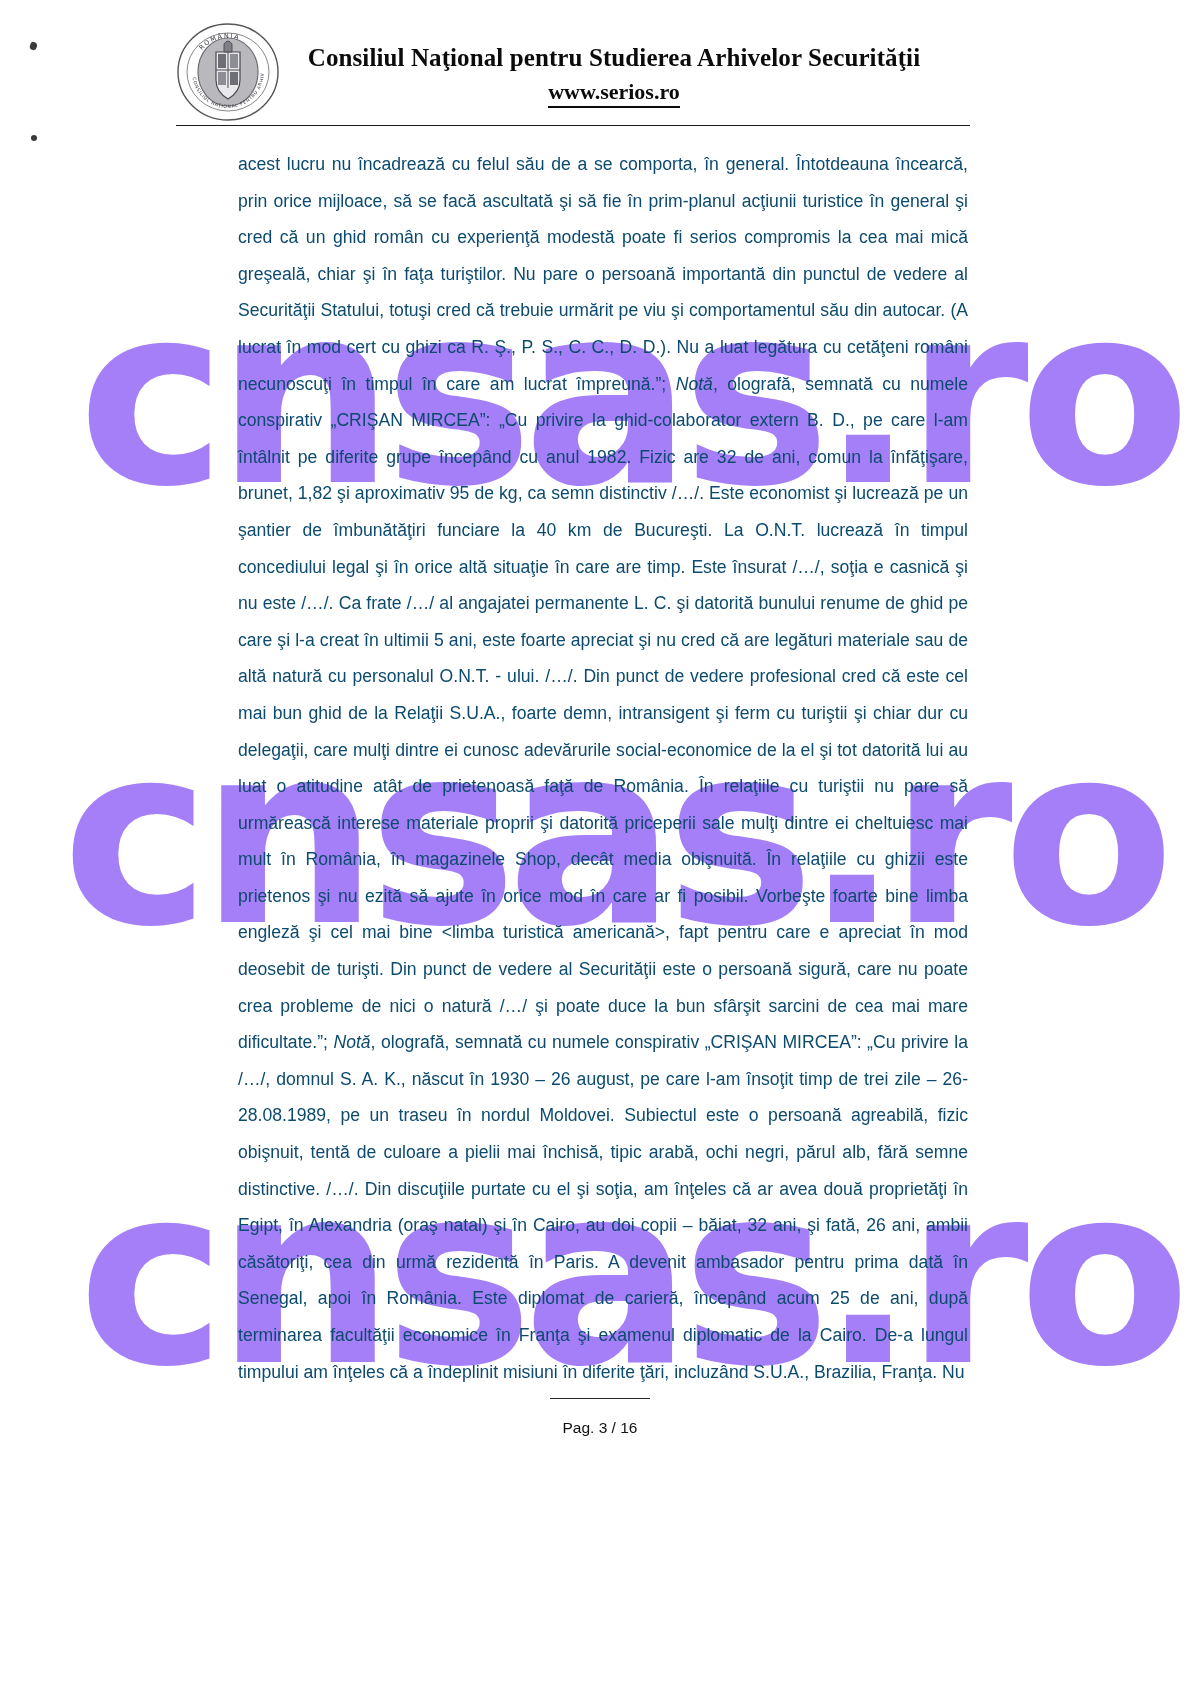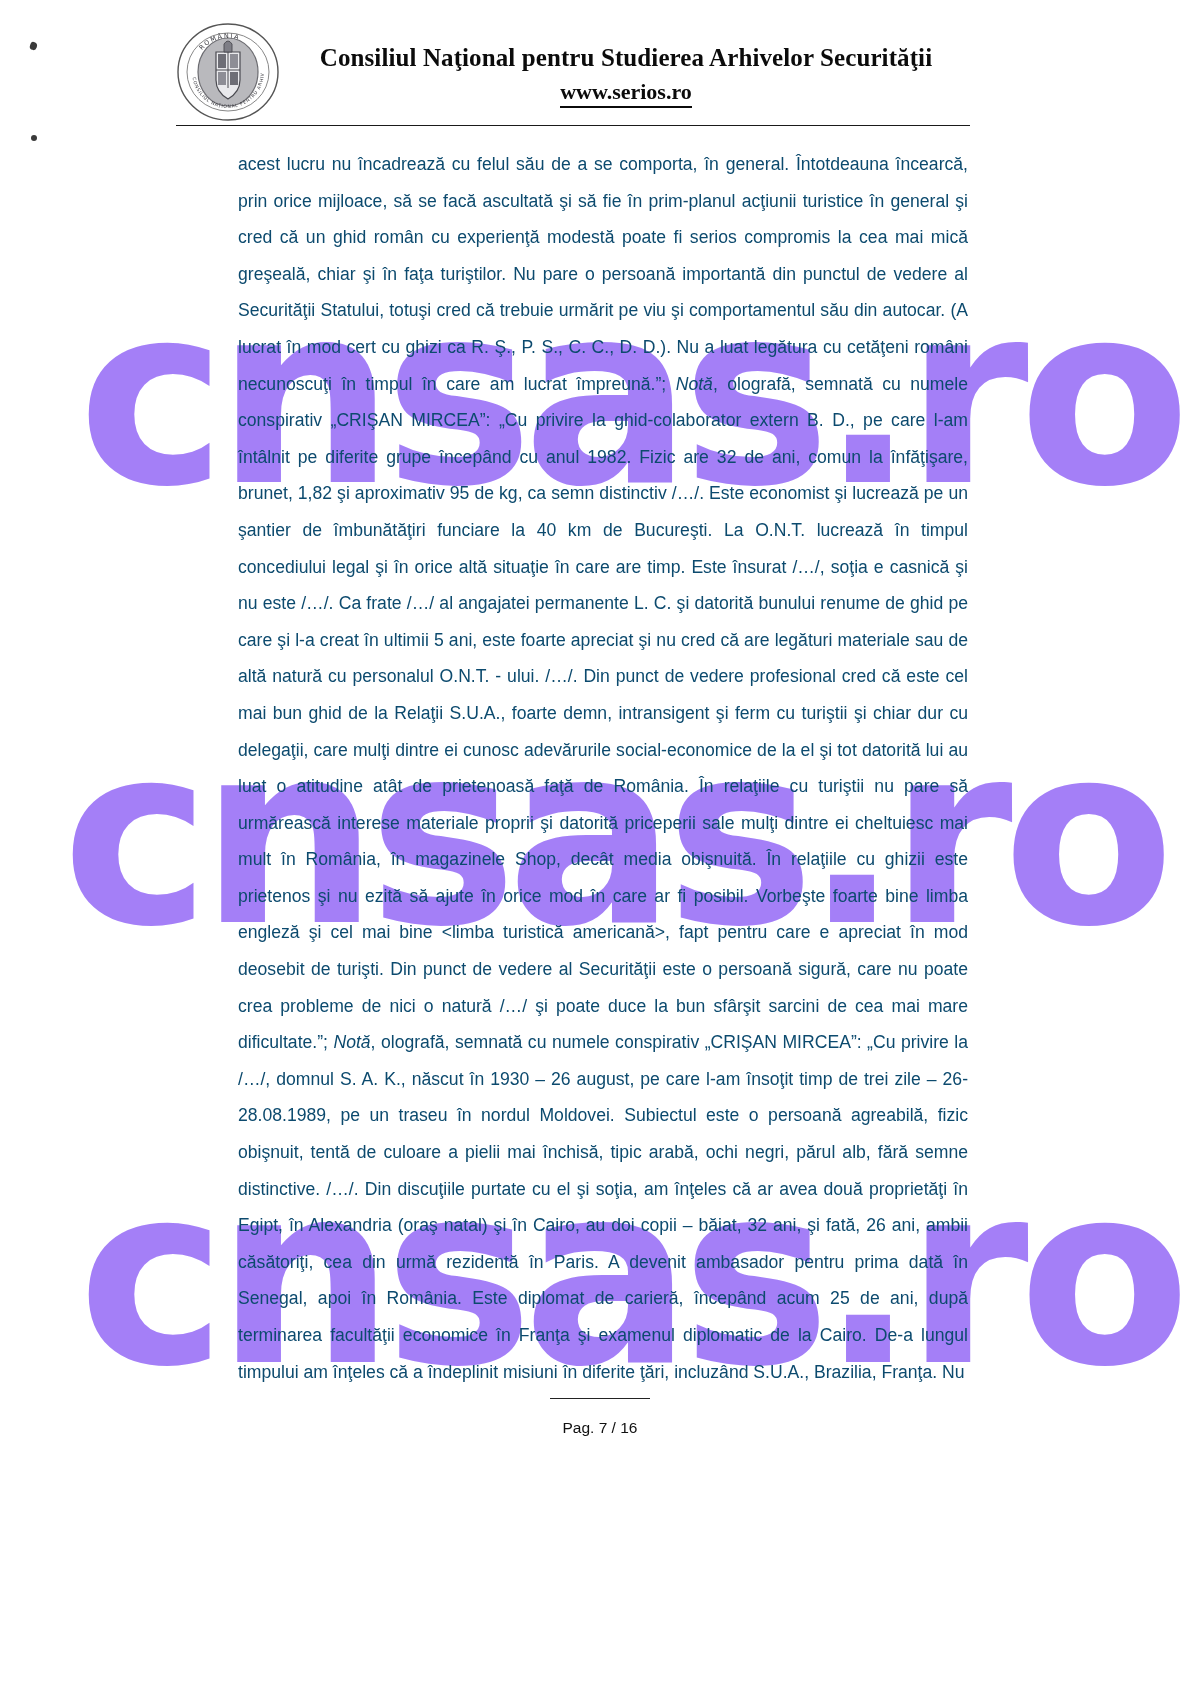--- a/index.html
+++ b/index.html
@@ -42,21 +42,21 @@
     position: absolute;
     left: 0px;
     top: 8px;
     width: 104px;
     height: 100px;
   }
   .emblem svg { display: block; }
 
   .header-text {
     position: absolute;
-    left: 110px;
+    left: 98px;
     top: 30px;
     width: 680px;
     text-align: center;
   }
   .org-title {
     font-family: "Liberation Serif", serif;
     font-weight: bold;
     font-size: 25px;
     letter-spacing: 0.1px;
     color: #0b0b0b;
@@ -183,16 +183,16 @@
   </div>
 
   <div class="header-rule"></div>
 
   <div class="body-text">
     <p><span>acest lucru nu încadrează cu felul său de a se comporta, în general. Întotdeauna încearcă, prin orice mijloace, să se facă ascultată şi să fie în prim-planul acţiunii turistice în general şi cred că un ghid român cu experienţă modestă poate fi serios compromis la cea mai mică greşeală, chiar şi în faţa turiştilor. Nu pare o persoană importantă din punctul de vedere al Securităţii Statului, totuşi cred că trebuie urmărit pe viu şi comportamentul său din autocar. (A lucrat în mod cert cu ghizi ca R. Ş., P. S., C. C., D. D.). Nu a luat legătura cu cetăţeni români necunoscuţi în timpul în care am lucrat împreună.”; </span><span class="it">Notă</span><span>, olografă, semnată cu numele conspirativ „CRIŞAN MIRCEA”: „Cu privire la ghid-colaborator extern B. D., pe care l-am întâlnit pe diferite grupe începând cu anul 1982. Fizic are 32 de ani, comun la înfăţişare, brunet, 1,82 şi aproximativ 95 de kg, ca semn distinctiv /…/. Este economist şi lucrează pe un şantier de îmbunătăţiri funciare la 40 km de Bucureşti. La O.N.T. lucrează în timpul concediului legal şi în orice altă situaţie în care are timp. Este însurat /…/, soţia e casnică şi nu este /…/. Ca frate /…/ al angajatei permanente L. C. şi datorită bunului renume de ghid pe care şi l-a creat în ultimii 5 ani, este foarte apreciat şi nu cred că are legături materiale sau de altă natură cu personalul O.N.T. - ului. /…/. Din punct de vedere profesional cred că este cel mai bun ghid de la Relaţii S.U.A., foarte demn, intransigent şi ferm cu turiştii şi chiar dur cu delegaţii, care mulţi dintre ei cunosc adevărurile social-economice de la el şi tot datorită lui au luat o atitudine atât de prietenoasă faţă de România. În relaţiile cu turiştii nu pare să urmărească interese materiale proprii şi datorită priceperii sale mulţi dintre ei cheltuiesc mai mult în România, în magazinele Shop, decât media obişnuită. În relaţiile cu ghizii este prietenos şi nu ezită să ajute în orice mod în care ar fi posibil. Vorbeşte foarte bine limba engleză şi cel mai bine &lt;limba turistică americană&gt;, fapt pentru care e apreciat în mod deosebit de turişti. Din punct de vedere al Securităţii este o persoană sigură, care nu poate crea probleme de nici o natură /…/ şi poate duce la bun sfârşit sarcini de cea mai mare dificultate.”; </span><span class="it">Notă</span><span>, olografă, semnată cu numele conspirativ „CRIŞAN MIRCEA”: „Cu privire la /…/, domnul S. A. K., născut în 1930 – 26 august, pe care l-am însoţit timp de trei zile – 26-28.08.1989, pe un traseu în nordul Moldovei. Subiectul este o persoană agreabilă, fizic obişnuit, tentă de culoare a pielii mai închisă, tipic arabă, ochi negri, părul alb, fără semne distinctive. /…/. Din discuţiile purtate cu el şi soţia, am înţeles că ar avea două proprietăţi în Egipt, în Alexandria (oraş natal) şi în Cairo, au doi copii – băiat, 32 ani, şi fată, 26 ani, ambii căsătoriţi, cea din urmă rezidentă în Paris. A devenit ambasador pentru prima dată în Senegal, apoi în România. Este diplomat de carieră, începând acum 25 de ani, după terminarea facultăţii economice în Franţa şi examenul diplomatic de la Cairo. De-a lungul timpului am înţeles că a îndeplinit misiuni în diferite ţări, incluzând S.U.A., Brazilia, Franţa. Nu</span></p>
   </div>
 
   <div class="footer">
     <div class="footer-rule"></div>
-    <div class="footer-page">Pag. 7 / 16</div>
+    <div class="footer-page">Pag. 3 / 16</div>
   </div>
 
 </div>
 
 </body></html>

